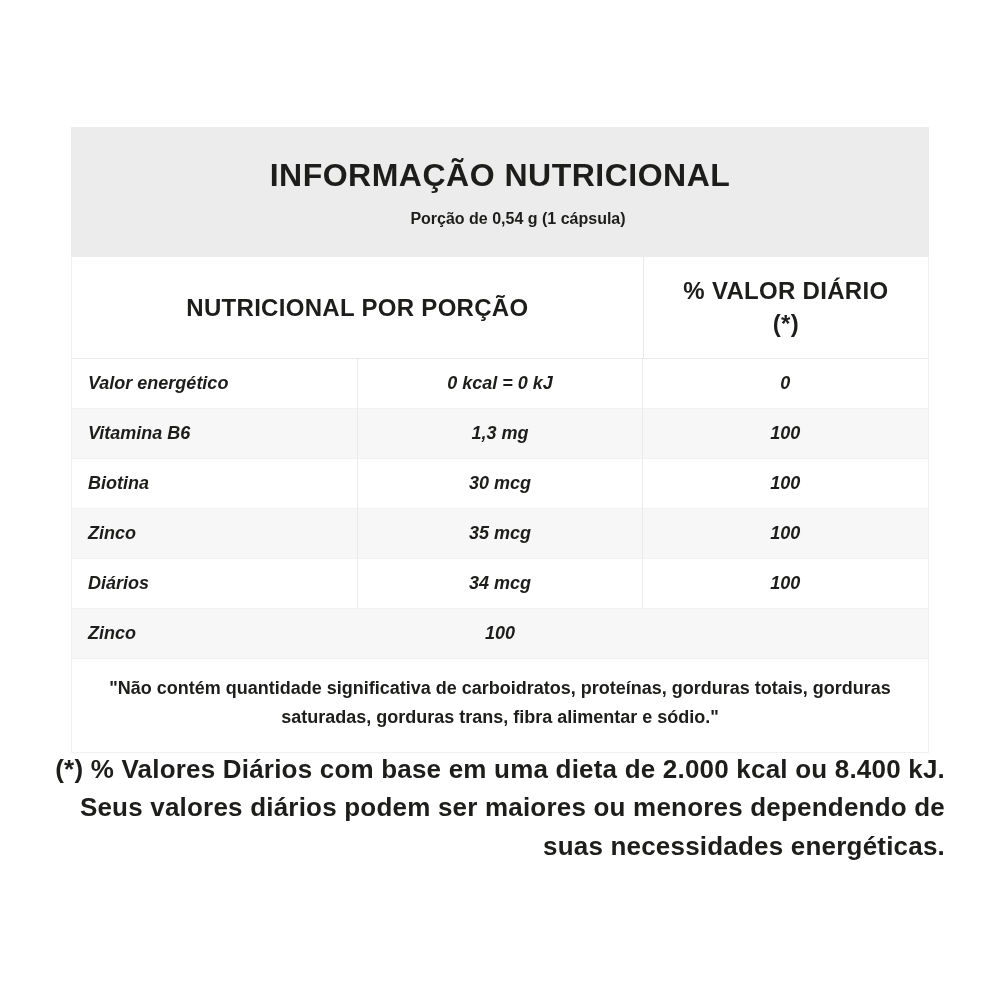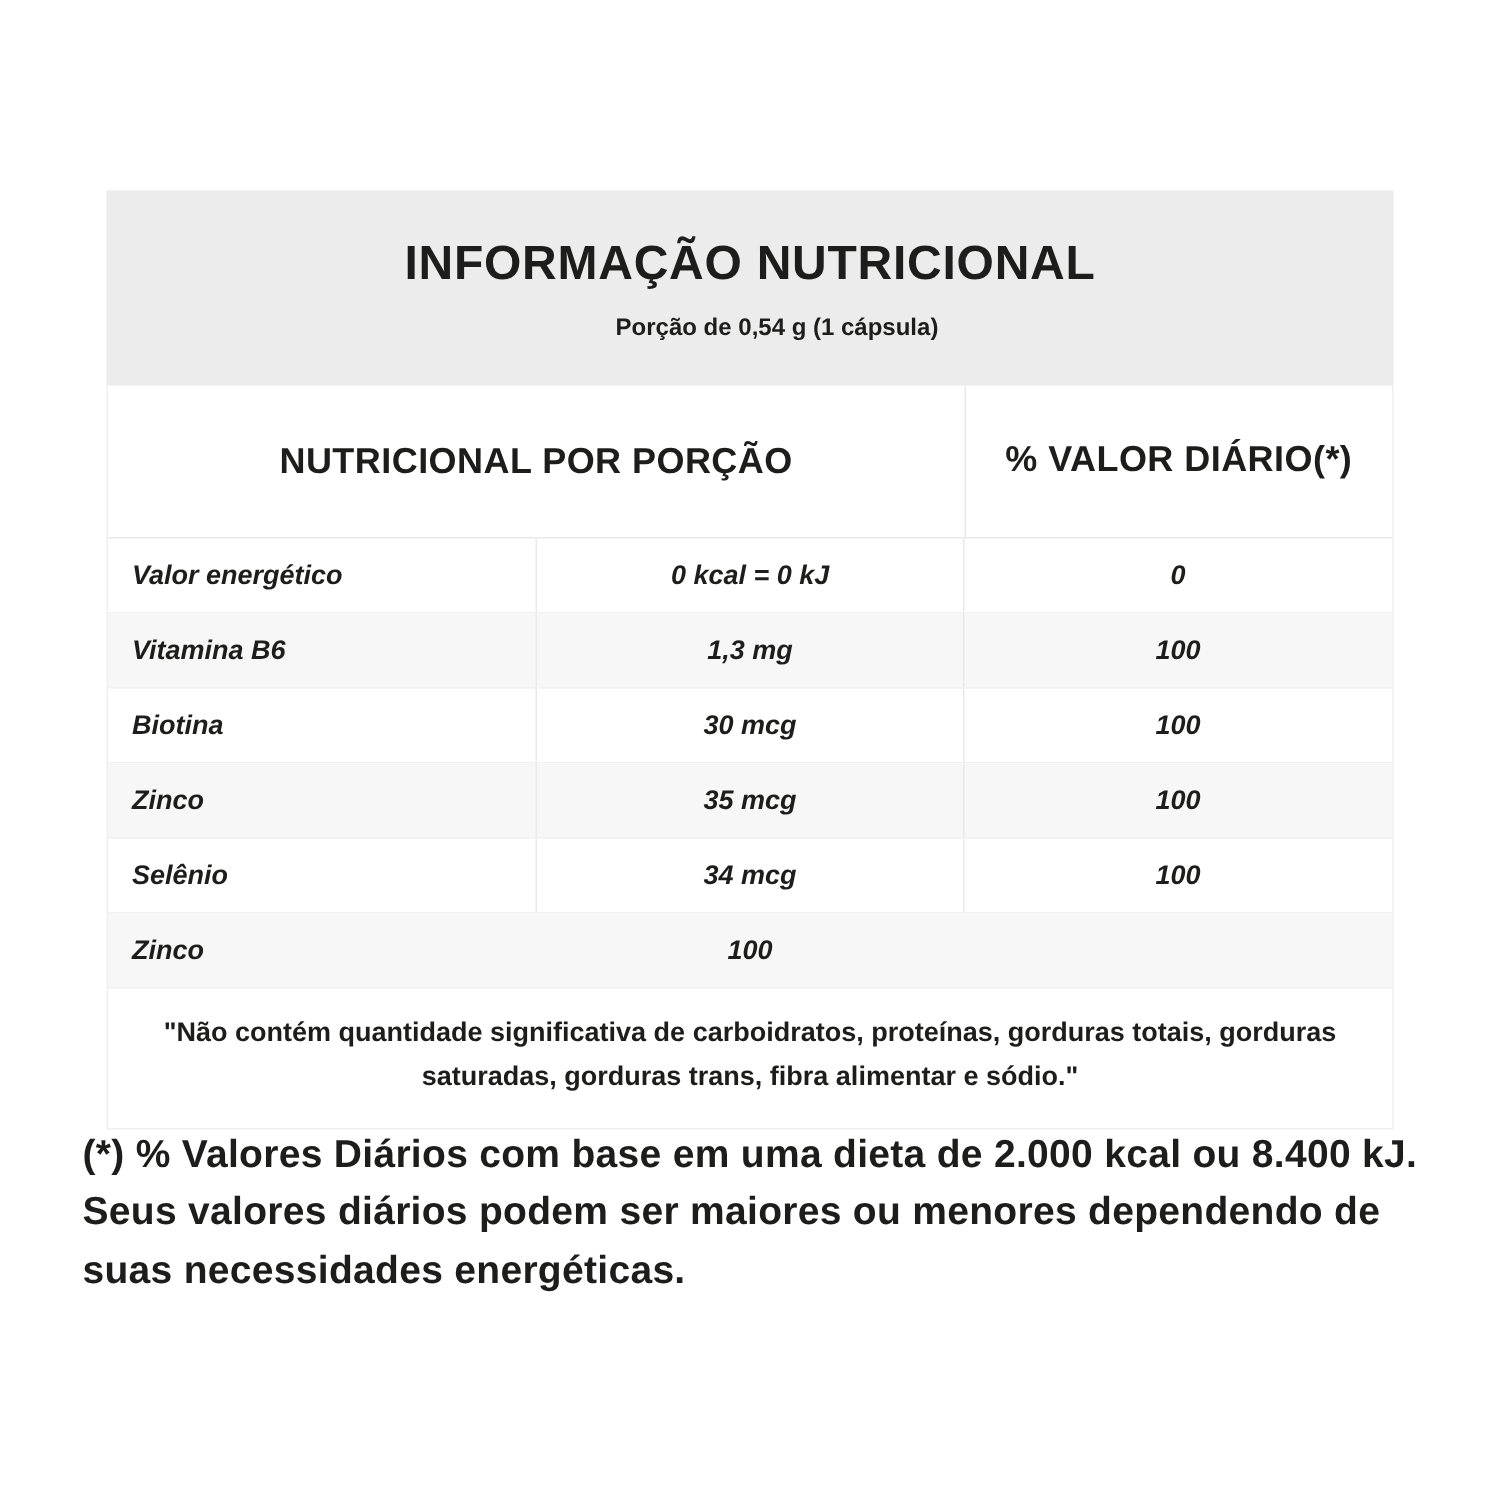--- a/index.html
+++ b/index.html
@@ -44,21 +44,21 @@
     border-bottom:1px solid var(--divider);
   }
   .header-cell-amount{
     width:66.68%;
     display:flex; align-items:center; justify-content:center;
     font-size:24px; font-weight:700; letter-spacing:.3px;
   }
   .header-cell-dv{
     width:33.32%;
     border-left:1px solid var(--divider);
-    display:flex; flex-direction:row;
+    display:flex; flex-direction:column;
     align-items:center; justify-content:center;
     font-size:24px; font-weight:700; letter-spacing:.3px;
     line-height:1.35;
   }
   .data-row{
     display:flex; height:50px; align-items:stretch;
     border-bottom:1px solid #f1f1f1;
     font-size:18px; font-weight:700;
   }
   .data-row.alt{ background:var(--row-alt-bg); }
@@ -79,21 +79,21 @@
   .note-row{
     padding:15px 28px 20px;
     text-align:center;
     font-size:18px; font-weight:700;
     line-height:1.6;
   }
   
   .footnote{
     position:absolute;
     left:55px; right:55px; top:750px;
-    text-align:left;
+    text-align:right;
     font-size:26px; font-weight:700;
     line-height:1.48;
     letter-spacing:.2px;
   }
 </style>
 </head>
 <body>
 
 <div class="label-card">
 
@@ -127,21 +127,21 @@
     <div class="cell cell-name">Biotina</div>
     <div class="cell cell-amount">30 mcg</div>
     <div class="cell cell-dv">100</div>
   </div>
         <div class="data-row alt">
     <div class="cell cell-name">Zinco</div>
     <div class="cell cell-amount">35 mcg</div>
     <div class="cell cell-dv">100</div>
   </div>
         <div class="data-row">
-    <div class="cell cell-name">Selênio</div>
+    <div class="cell cell-name">Diários</div>
     <div class="cell cell-amount">34 mcg</div>
     <div class="cell cell-dv">100</div>
   </div>
         <div class="data-row alt">
     <div class="cell cell-name">Zinco</div>
     <div class="cell cell-dv">100</div>
   </div>
       </div>
 
     <div class="note-row">"Não contém quantidade significativa de carboidratos, proteínas, gorduras totais, gorduras saturadas, gorduras trans, fibra alimentar e sódio."</div>

